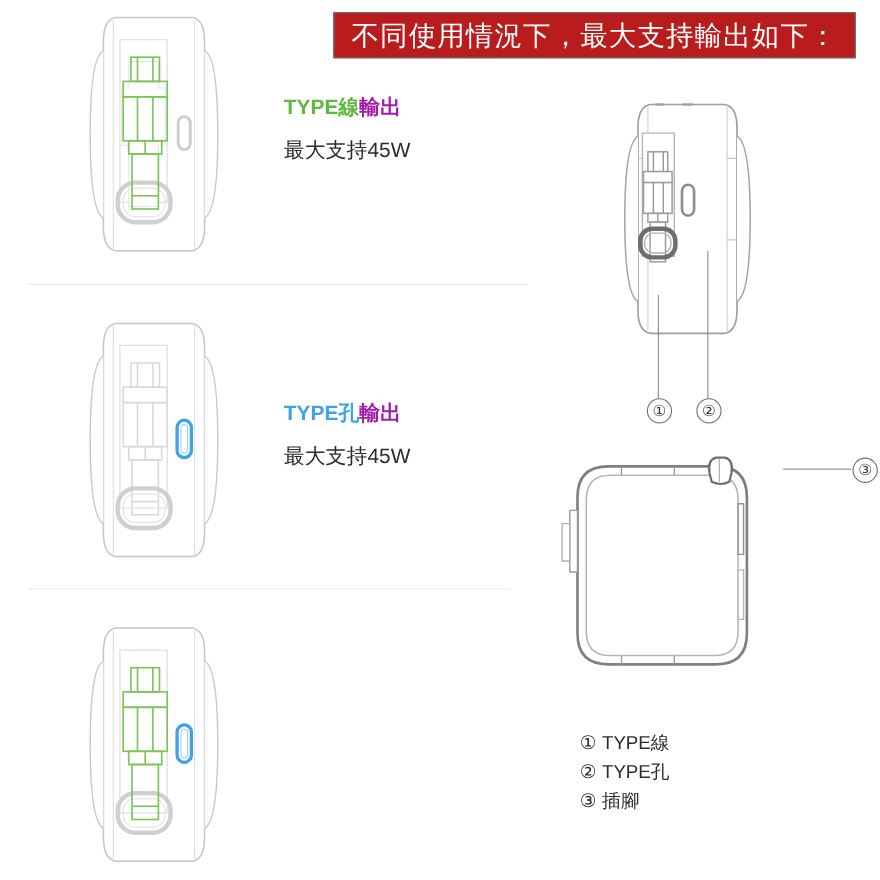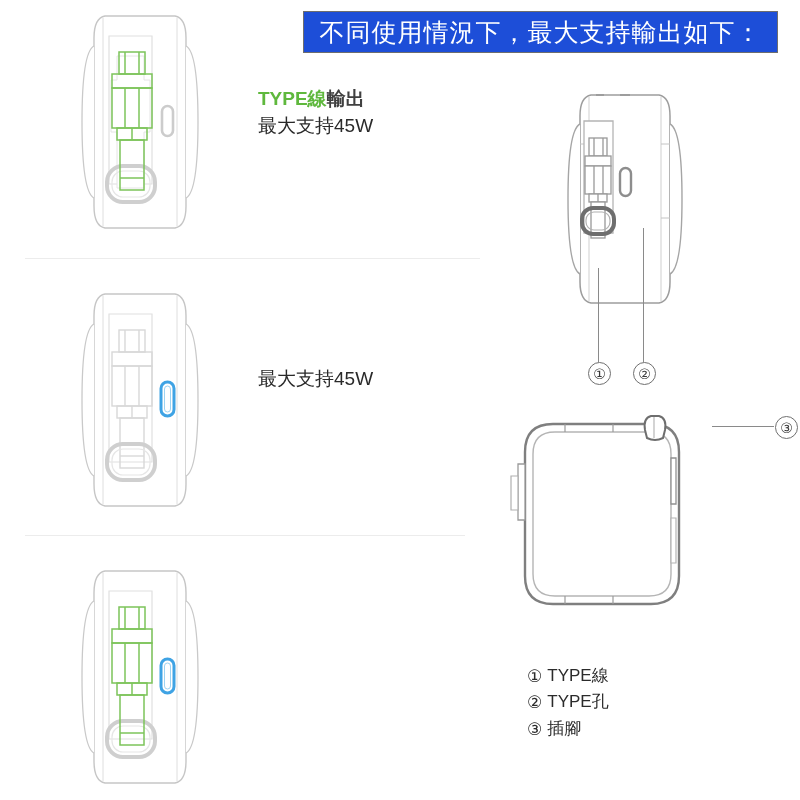--- a/index.html
+++ b/index.html
@@ -16,21 +16,21 @@
     color: #1a1a1a;
   }
 
   
   .banner {
     position: absolute;
     left: 303px;
     top: 11px;
     width: 475px;
     height: 42px;
-    background: #1d4ed8;
+    background: #b91c1c;
     border: 1px solid #6e6e6e;
     box-sizing: border-box;
     display: flex;
     align-items: center;
     justify-content: center;
   }
   .banner-text {
     color: #ffffff;
     font-size: 25px;
     letter-spacing: 1px;
@@ -61,24 +61,24 @@
     height: 228px;
   }
   .row-caption {
     position: absolute;
     left: 258px;
     top: 86px;
     line-height: 1.34;
     white-space: nowrap;
   }
   .caption-line1 { font-size: 19px; font-weight: bold; }
-  .caption-line2 { font-size: 19px; color: #2a2a2a; margin-top: 2px; }
+  .caption-line2 { font-size: 19px; color: #2a2a2a; margin-top: 14px; }
   .c-green { color: #5fb83d; }
   .c-blue  { color: #3fa3e4; }
-  .c-dark  { color: #404040; }
+  .c-dark  { color: #a21caf; }
 
   
   .device-front {
     position: absolute;
     left: 560px;
     top: 88px;
     width: 130px;
     height: 222px;
   }
   .callout-line {
@@ -220,20 +220,23 @@
       <rect x="40" y="163" width="38" height="26" rx="11" ry="11" fill="none" stroke="#e6e6e6" stroke-width="1.2"></rect>
 
       <g>
         <rect x="89" y="96" width="13" height="34" rx="6.5" ry="6.5" fill="none" stroke="#3fa3e4" stroke-width="3"></rect>
         <rect x="92.5" y="100" width="6" height="26" rx="3" ry="3" fill="#ffffff" stroke="#9ed3f2" stroke-width="1"></rect>
       </g>
     </svg>
   </div>
 
   <div class="row-caption">
+    <div class="caption-line1">
+      <span class="c-blue">TYPE孔</span><span class="c-dark">輸出</span>
+    </div>
     <div class="caption-line2">最大支持45W</div>
   </div>
 </div>
 
 <div class="row r3">
 
   <div class="row-device">
     <svg width="136" height="228" viewBox="0 0 136 228">
       <path d="M22 30 Q22 10 33 8 L103 8 Q114 10 114 30 L114 198 Q114 218 103 220 L33 220 Q22 218 22 198 Z" fill="#ffffff" stroke="#c6c6c6" stroke-width="1.4"></path>
       <path d="M22 38 Q10 44 10 114 Q10 184 22 190" fill="#ffffff" stroke="#c9c9c9" stroke-width="1.3"></path>

